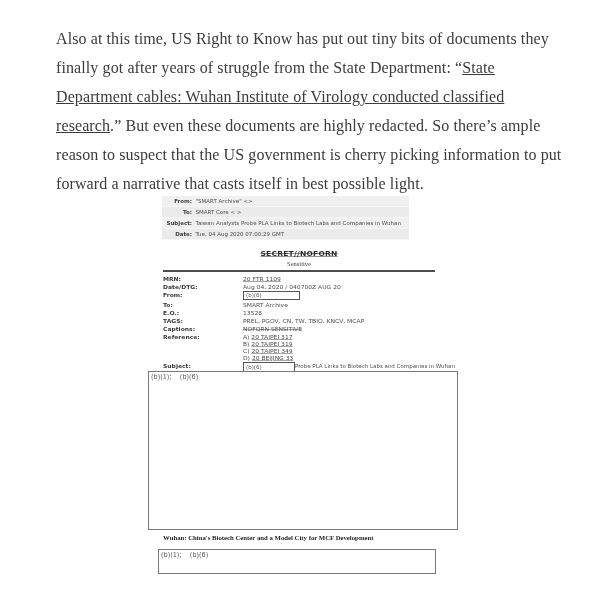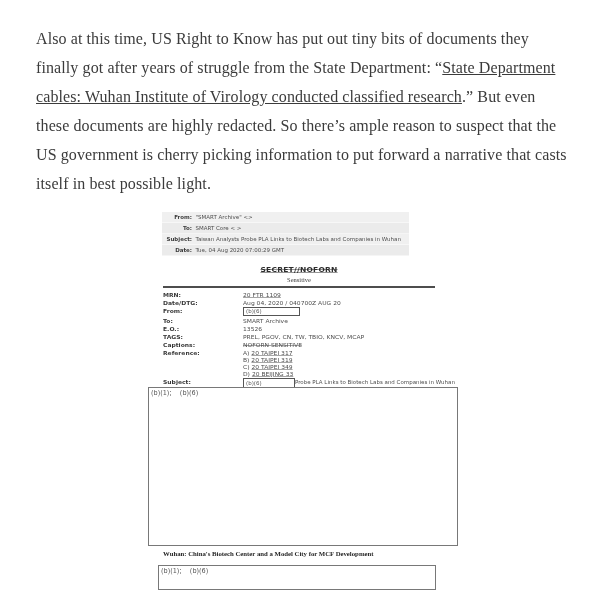--- a/index.html
+++ b/index.html
@@ -5,25 +5,26 @@
   html,body{margin:0;padding:0;}
   body{
     width:606px;height:610px;background:#ffffff;overflow:hidden;
     font-family:"Liberation Serif", serif;position:relative;
   }
   
   .article{
     padding:8px 36px 11px 36px;
     font-size:16px;line-height:29px;color:#3b3b3b;
     letter-spacing:0.1px;
+    margin-left:20px;
   }
   .article a{color:inherit;text-decoration:underline;}
   
   .doc-outer{
-    position:absolute;left:130px;top:204px;width:332px;height:402px;
+    position:absolute;left:130px;top:188px;width:332px;height:402px;
   }
   .doc-inner{
     position:relative;width:664px;height:804px;
     transform:scale(0.5);transform-origin:0 0;
     font-family:"DejaVu Sans", sans-serif;color:#4a4a4a;
   }
   
   .email{position:absolute;left:64px;top:16px;width:494px;}
   .email-row{display:flex;height:21px;line-height:21px;background:#f0f0f0;margin-bottom:1px;font-size:11px;}
   .email-row:nth-child(even){background:#ebebeb;}

